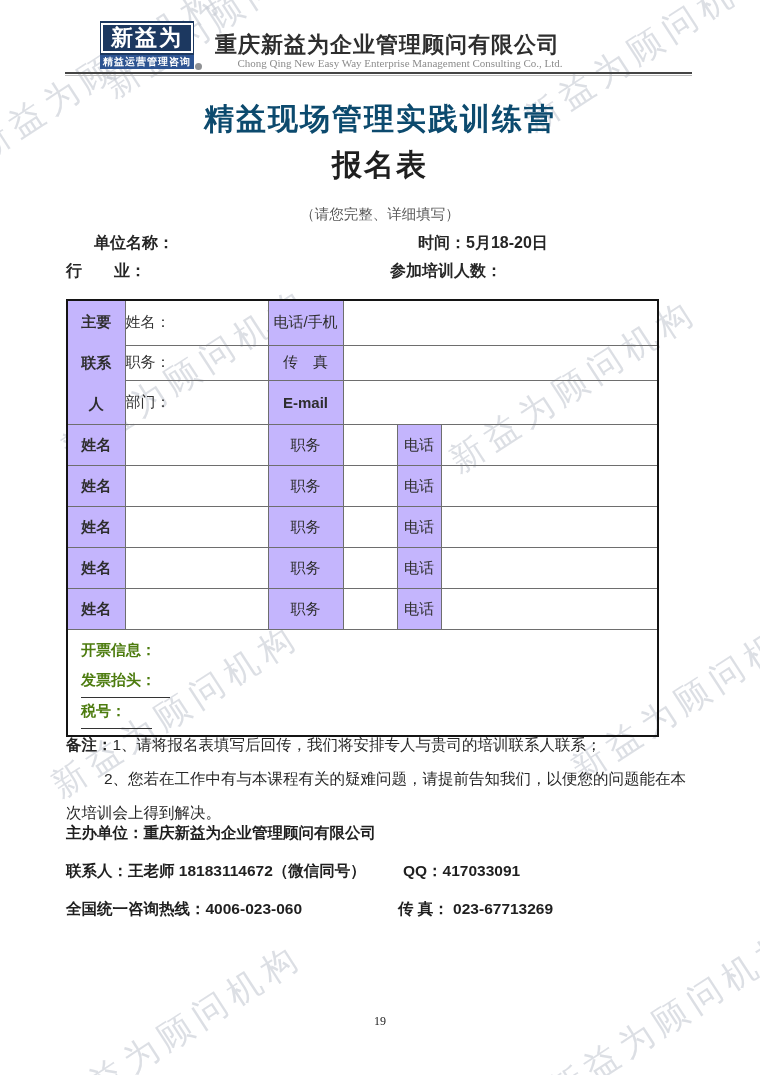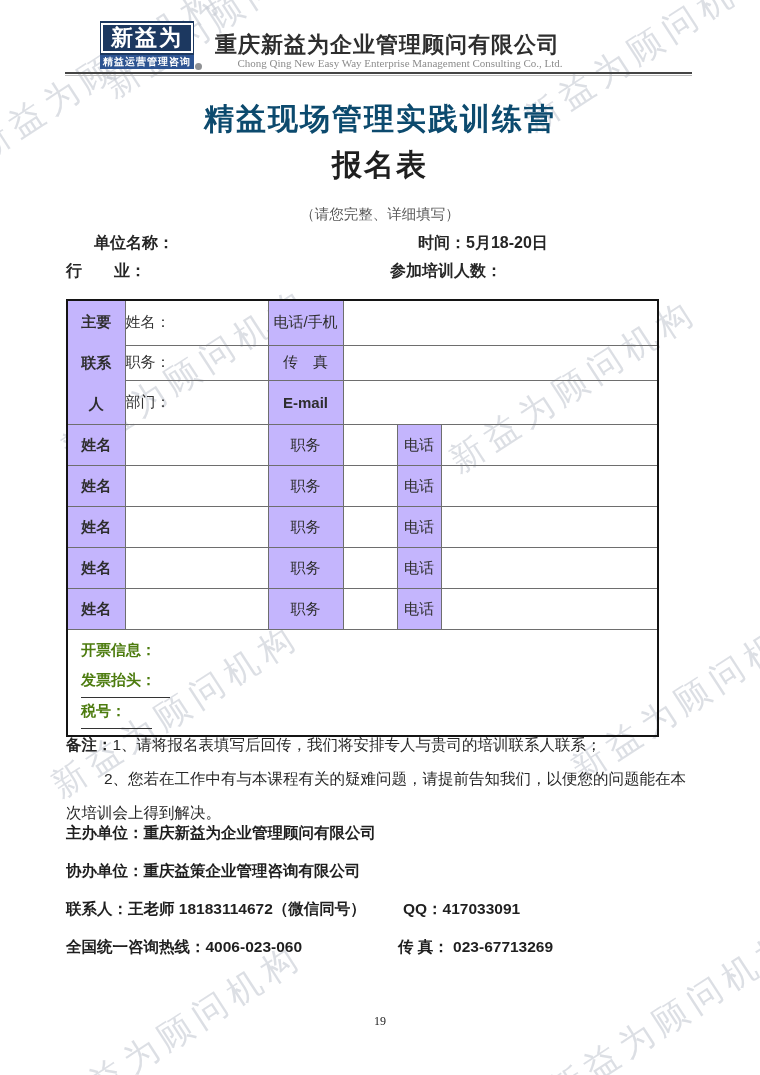--- a/index.html
+++ b/index.html
@@ -208,23 +208,20 @@
     <div><span class="bold">备注：</span><span>1、请将报名表填写后回传，我们将安排专人与贵司的培训联系人联系；</span></div>
     <div class="indent">2、您若在工作中有与本课程有关的疑难问题，请提前告知我们，以便您的问题能在本</div>
     <div>次培训会上得到解决。</div>
   </div>
 
   <div class="footer">
     <div class="frow">
       <span>主办单位：重庆新益为企业管理顾问有限公司</span>
     </div>
     <div class="frow">
-      <span>协办单位：重庆益策企业管理咨询有限公司</span>
-    </div>
-    <div class="frow">
       <span>联系人：王老师 18183114672（微信同号）</span>
       <span class="fright qq-pos">QQ：417033091</span>
     </div>
     <div class="frow">
       <span>全国统一咨询热线：4006-023-060</span>
       <span class="fright fax-pos">传 真： 023-67713269</span>
     </div>
   </div>
 
   <div class="pageno">19</div>

